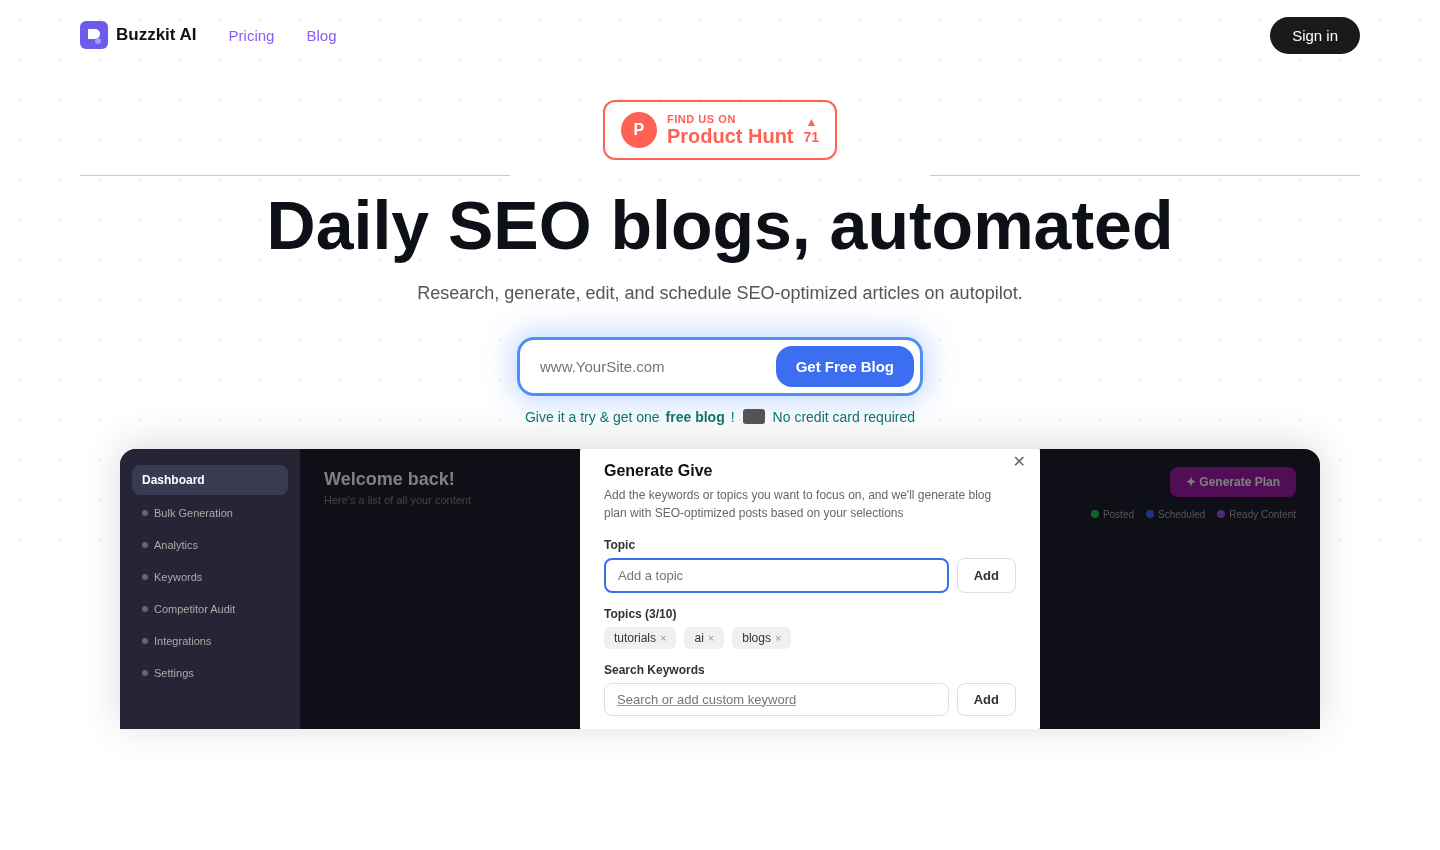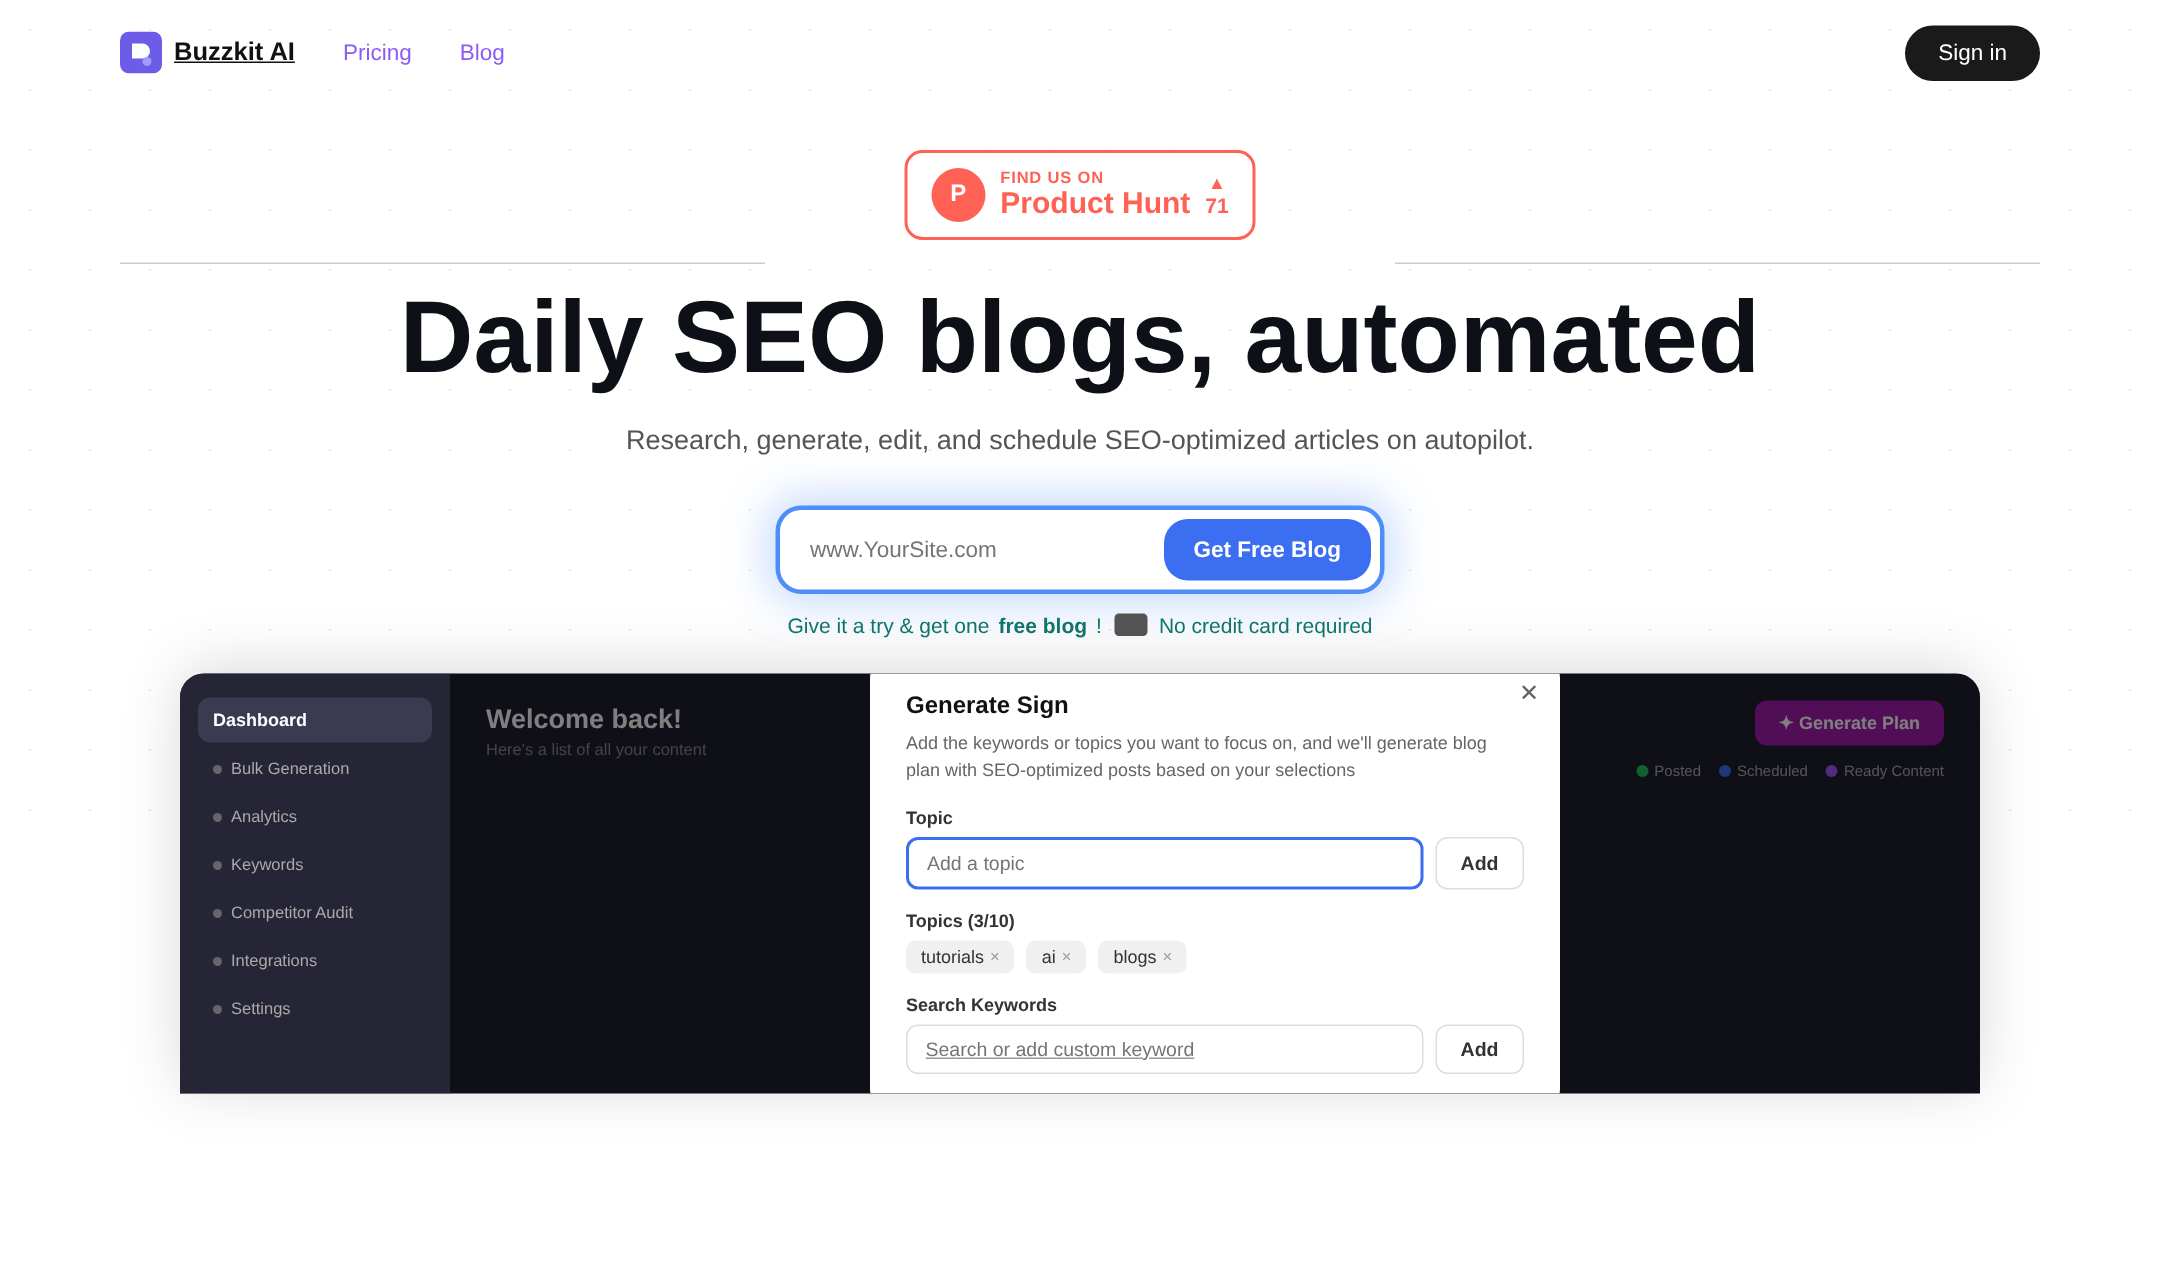--- a/index.html
+++ b/index.html
@@ -33,21 +33,20 @@
       gap: 8px;
     }
     .logo-icon {
       width: 28px;
       height: 28px;
     }
     .logo-text {
       font-size: 17px;
       font-weight: 600;
       color: #111;
-      text-decoration: underline;
     }
     .nav-link {
       font-size: 15px;
       color: #8b5cf6;
       text-decoration: none;
       cursor: pointer;
     }
     .signin-btn {
       background: #1a1a1a;
       color: #fff;
@@ -584,21 +583,21 @@
           </div>
           <div class="legend-item">
             <div class="legend-dot" style="background:#a855f7;"></div>
             <span>Ready Content</span>
           </div>
         </div>
 
         <div class="modal-overlay">
           <div class="modal">
             <button class="modal-close">✕</button>
-            <div class="modal-title">Generate Sign</div>
+            <div class="modal-title">Generate Give</div>
             <div class="modal-desc">Add the keywords or topics you want to focus on, and we'll generate blog plan with SEO-optimized posts based on your selections</div>
 
             <div class="modal-label">Topic</div>
             <div class="modal-input-row">
               <input class="modal-input" type="text" placeholder="Add a topic" style="">
               <button class="modal-add-btn">Add</button>
             </div>
 
             <div class="modal-label">Topics (3/10)</div>
             <div class="tags-row">

